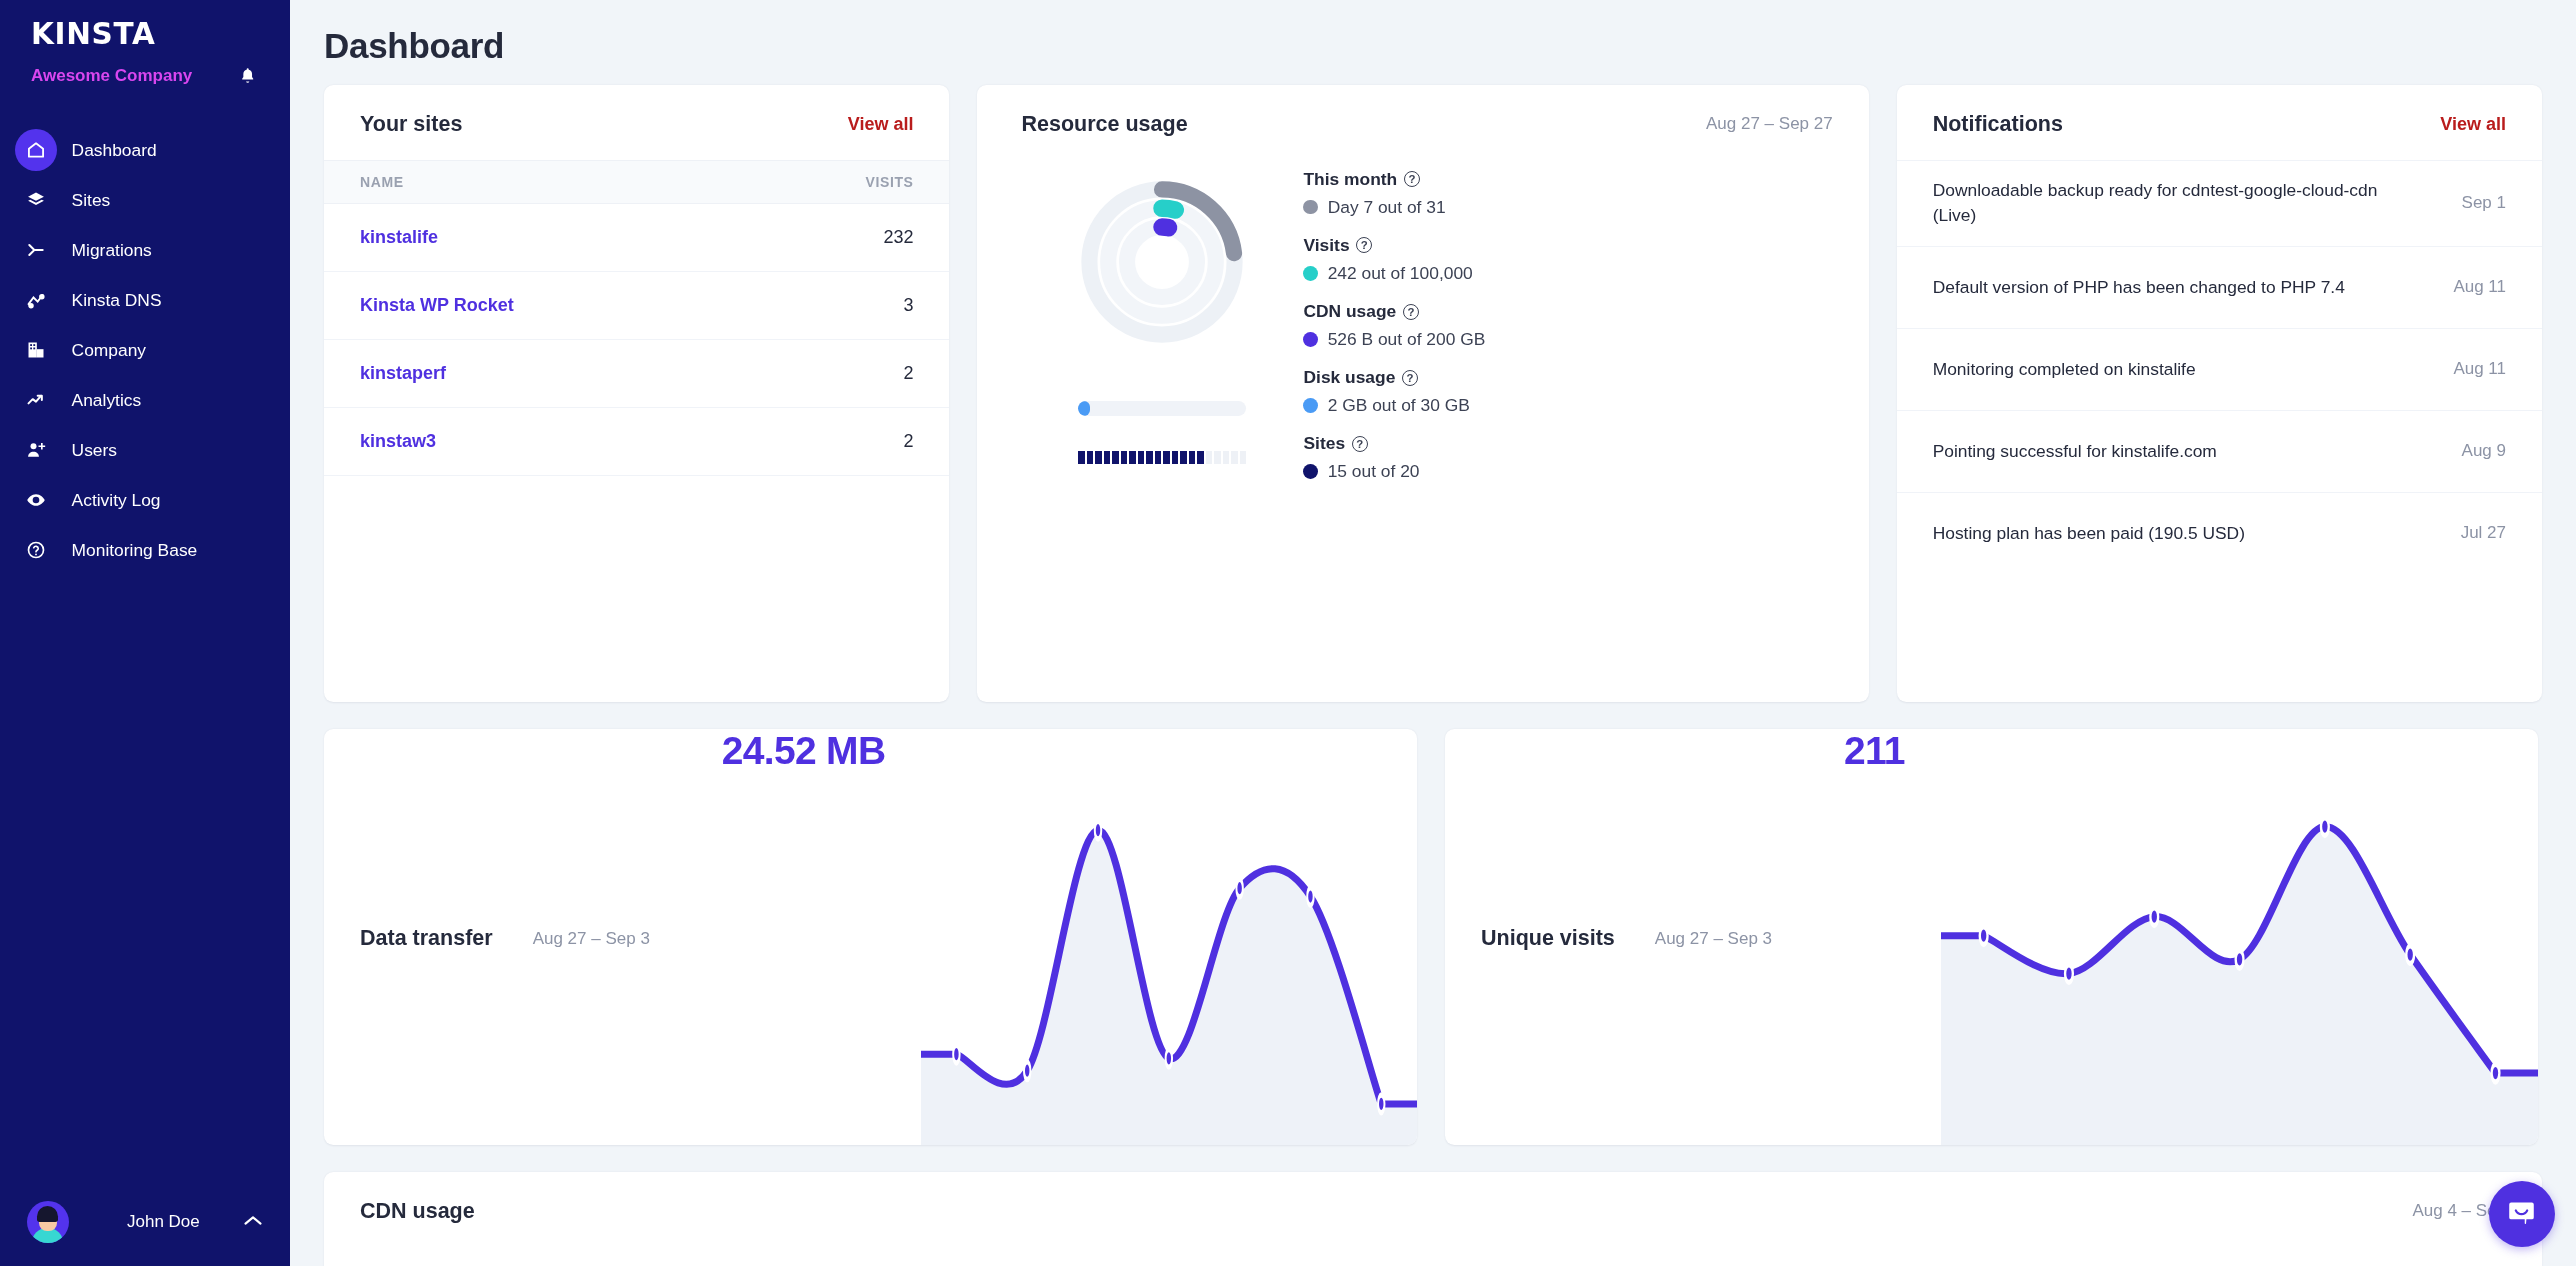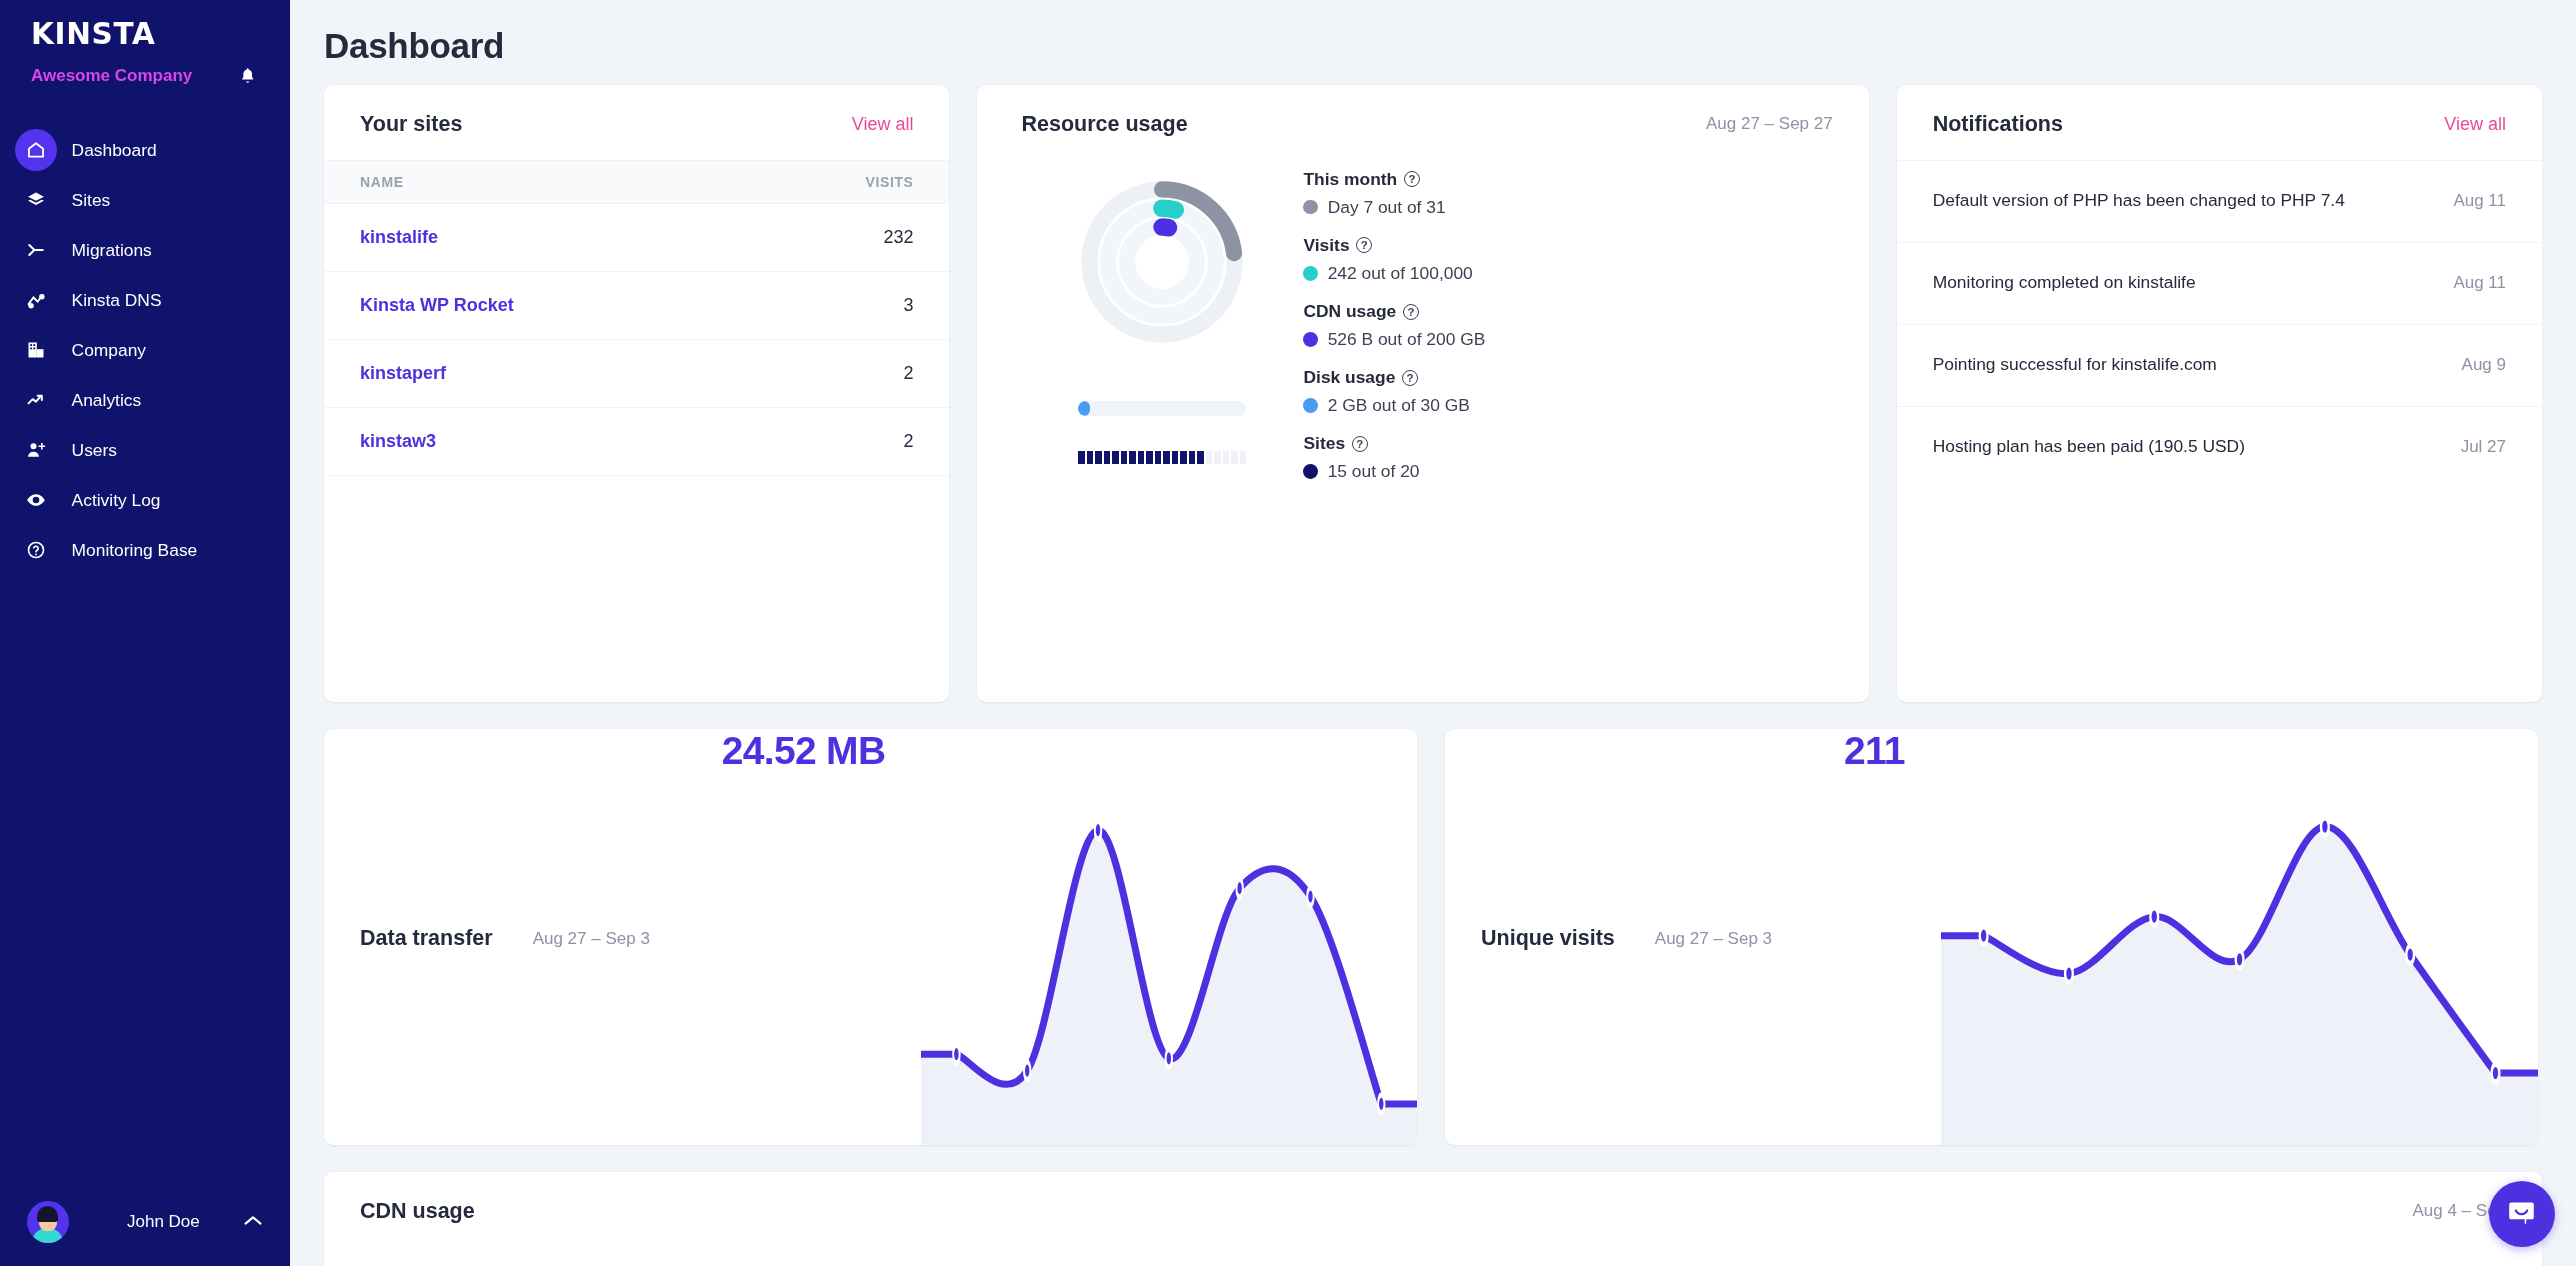--- a/index.html
+++ b/index.html
@@ -65,21 +65,21 @@
   .card {
     background: #fff; border-radius: 9.4px;
     box-shadow: 0 0.7px 2px rgba(20,30,60,0.08);
   }
   .card-head {
     display: flex; align-items: center; justify-content: space-between;
     padding: 27px 36px 23px 36px;
     gap: 40px;
   }
   .card-title { font-size: 21.5px; font-weight: 700; color: #252a3c; }
-  .view-all { font-size: 18px; color: #ec4899; font-weight: 400; cursor: pointer; }
+  .view-all { font-size: 18px; color: #b91c1c; font-weight: 700; cursor: pointer; }
   .date-range { font-size: 17px; color: #8c93a5; }
 
   
   .sites-card { width: 631px; height: 617px; display: flex; flex-direction: column; }
   .sites-table { width: 100%; border-collapse: collapse; }
   .sites-table thead tr { background: #f8fafc; }
   .sites-table th {
     text-align: left; font-size: 14px; color: #9aa1b0; font-weight: 600;
     letter-spacing: 0.6px; padding: 13.4px 36px;
     border-top: 0.7px solid #eef1f6; border-bottom: 0.7px solid #eef1f6;
@@ -423,20 +423,24 @@
         </div>
       </section>
 
       <section class="card notif-card">
         <div class="card-head">
           <span class="card-title">Notifications</span>
           <span class="view-all">View all</span>
         </div>
         <div class="notif-list">
           <div class="notif-item">
+            <span class="notif-text">Downloadable backup ready for cdntest-google-cloud-cdn (Live)</span>
+            <span class="notif-date">Sep 1</span>
+          </div>
+          <div class="notif-item">
             <span class="notif-text">Default version of PHP has been changed to PHP 7.4</span>
             <span class="notif-date">Aug 11</span>
           </div>
           <div class="notif-item">
             <span class="notif-text">Monitoring completed on kinstalife</span>
             <span class="notif-date">Aug 11</span>
           </div>
           <div class="notif-item">
             <span class="notif-text">Pointing successful for kinstalife.com</span>
             <span class="notif-date">Aug 9</span>

